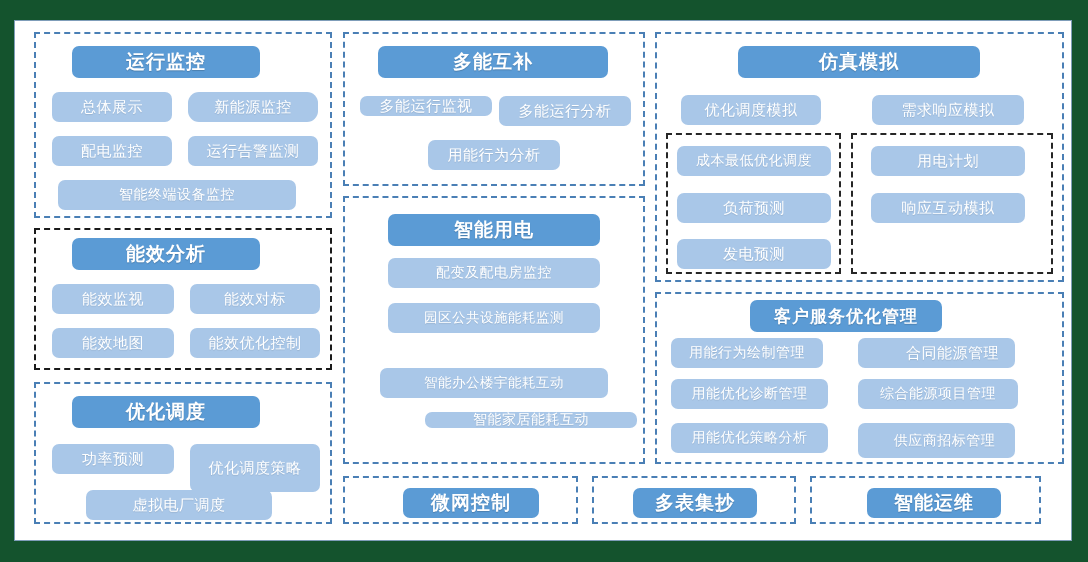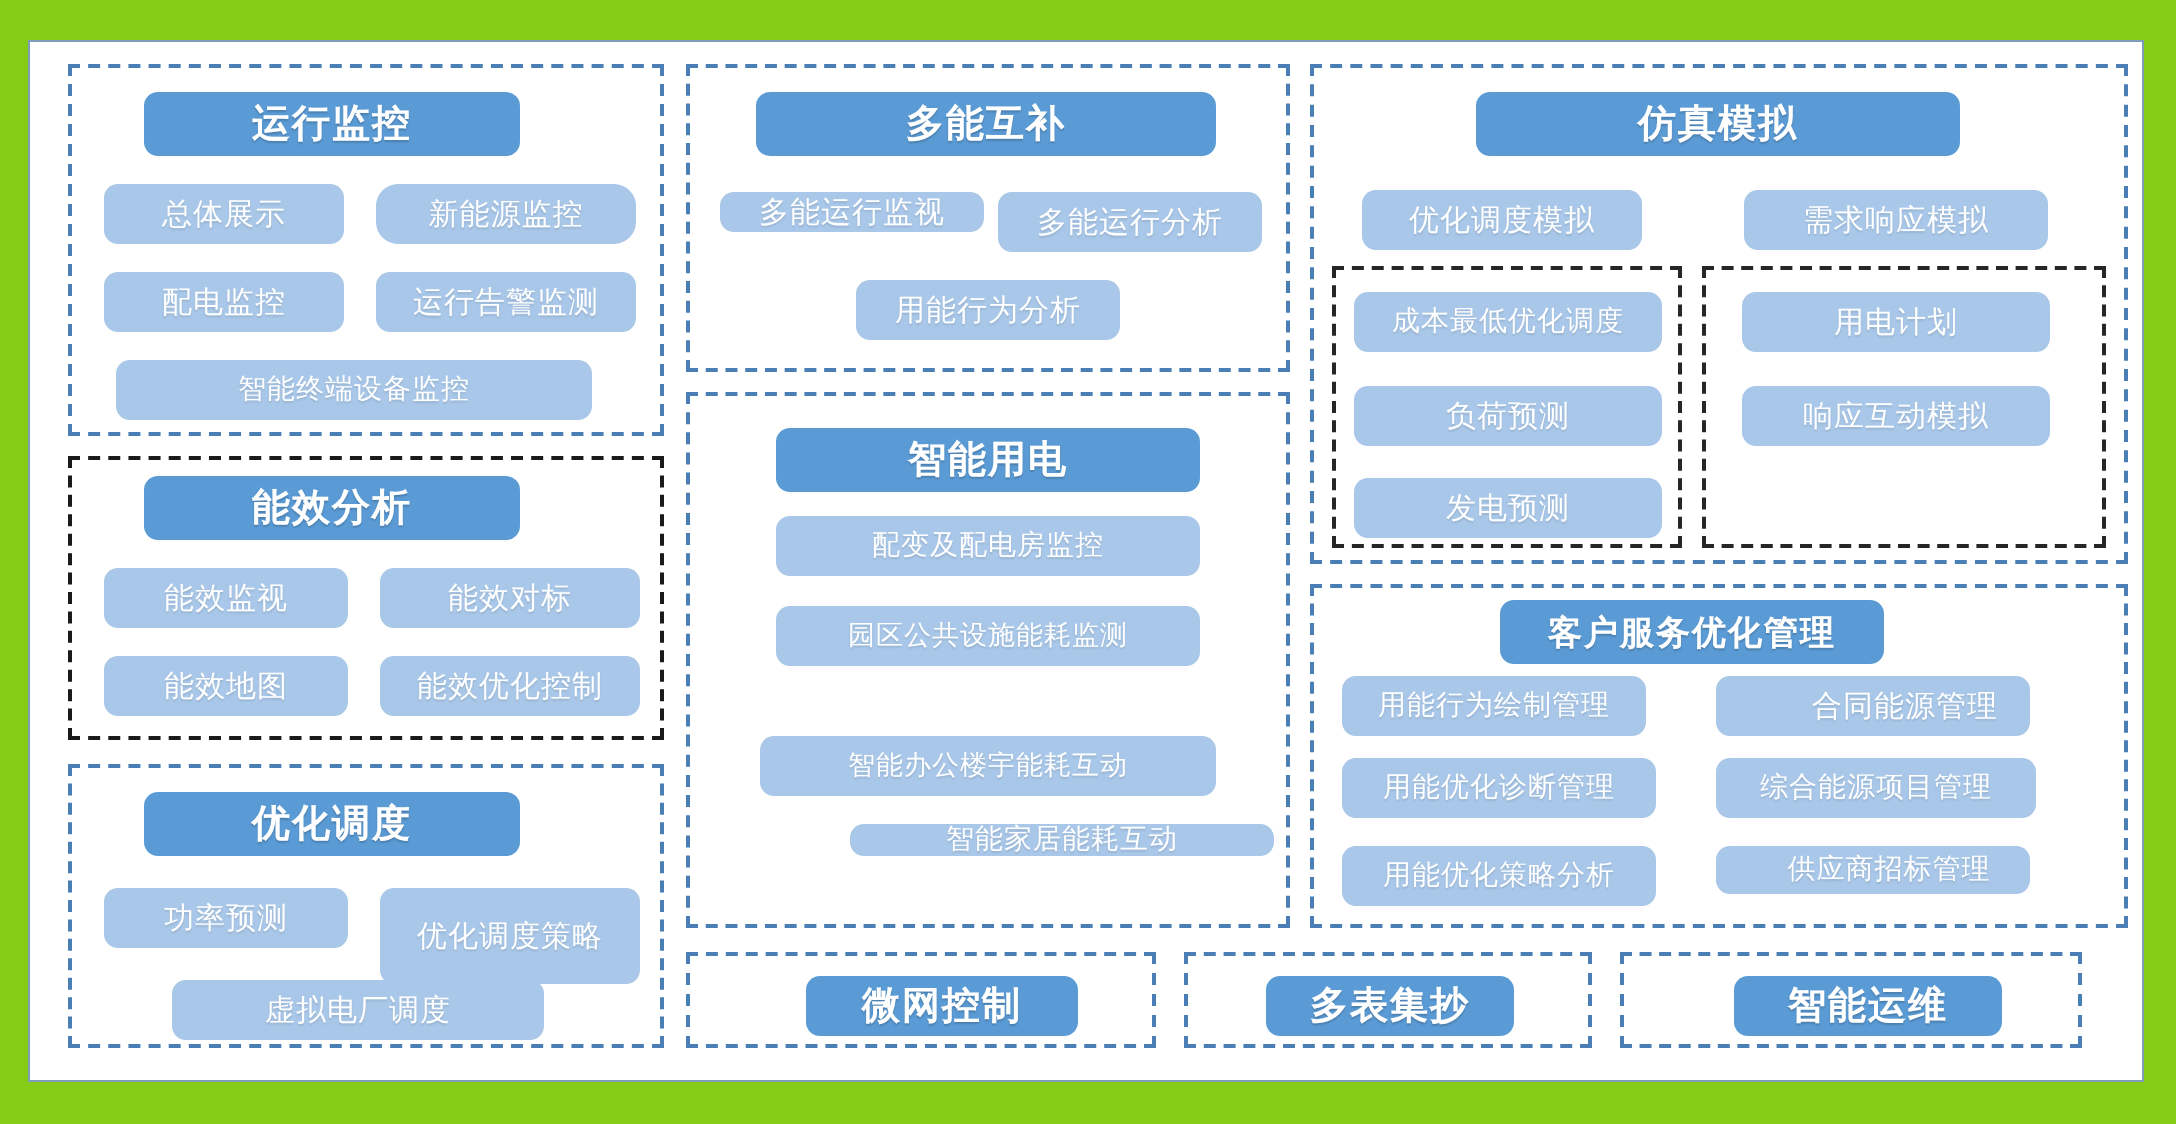--- a/index.html
+++ b/index.html
@@ -1,20 +1,20 @@
 <!DOCTYPE html>
 <html><head>
 <meta charset="utf-8">
 <style>
   html,body{margin:0;padding:0;background:#ffffff;}
   body{
     font-family:"Liberation Sans","DejaVu Sans",sans-serif;
     width:1088px;height:562px;overflow:hidden;
   }
-  .canvas{position:relative;width:1088px;height:562px;background:#84cc16;}
+  .canvas{position:relative;width:1088px;height:562px;background:#14532d;}
 
   
   .outer-frame{
     position:absolute;left:14px;top:20px;width:1058px;height:521px;
     border:1px solid #7f9db9;box-sizing:border-box;background:#fff;
   }
 
   
   .panel{
     position:absolute;box-sizing:border-box;background:#fff;
@@ -90,21 +90,21 @@
       <div class="subbox" style="left: 851px; top: 133px; width: 202px; height: 141px;"></div>
       <div class="tile" style="left: 871px; top: 146px; width: 154px; height: 30px; font-size: 15px;">用电计划</div>
       <div class="tile" style="left: 871px; top: 193px; width: 154px; height: 30px; font-size: 15px;">响应互动模拟</div>
       <div class="panel blue" style="left: 655px; top: 292px; width: 409px; height: 172px;"></div>
       <div class="hdr" style="left: 750px; top: 300px; width: 192px; height: 32px; font-size: 17px;">客户服务优化管理</div>
       <div class="tile" style="left: 671px; top: 338px; width: 152px; height: 30px; font-size: 14px;">用能行为绘制管理</div>
       <div class="tile" style="left: 858px; top: 338px; width: 157px; height: 30px; font-size: 15px; padding-left: 32px;">合同能源管理</div>
       <div class="tile" style="left: 671px; top: 379px; width: 157px; height: 30px; font-size: 14px;">用能优化诊断管理</div>
       <div class="tile" style="left: 858px; top: 379px; width: 160px; height: 30px; font-size: 14px;">综合能源项目管理</div>
       <div class="tile" style="left: 671px; top: 423px; width: 157px; height: 30px; font-size: 14px;">用能优化策略分析</div>
-      <div class="tile" style="left: 858px; top: 423px; width: 157px; height: 24px; font-size: 14px; padding-left: 16px;">供应商招标管理</div>
+      <div class="tile" style="left: 858px; top: 423px; width: 157px; height: 35px; font-size: 14px; padding-left: 16px;">供应商招标管理</div>
       <div class="panel blue" style="left: 343px; top: 476px; width: 235px; height: 48px;"></div>
       <div class="hdr" style="left: 403px; top: 488px; width: 136px; height: 30px; font-size: 19px;">微网控制</div>
       <div class="panel blue" style="left: 592px; top: 476px; width: 204px; height: 48px;"></div>
       <div class="hdr" style="left: 633px; top: 488px; width: 124px; height: 30px; font-size: 19px;">多表集抄</div>
       <div class="panel blue" style="left: 810px; top: 476px; width: 231px; height: 48px;"></div>
       <div class="hdr" style="left: 867px; top: 488px; width: 134px; height: 30px; font-size: 19px;">智能运维</div>
     </div>
 </div>
 
 </body></html>

